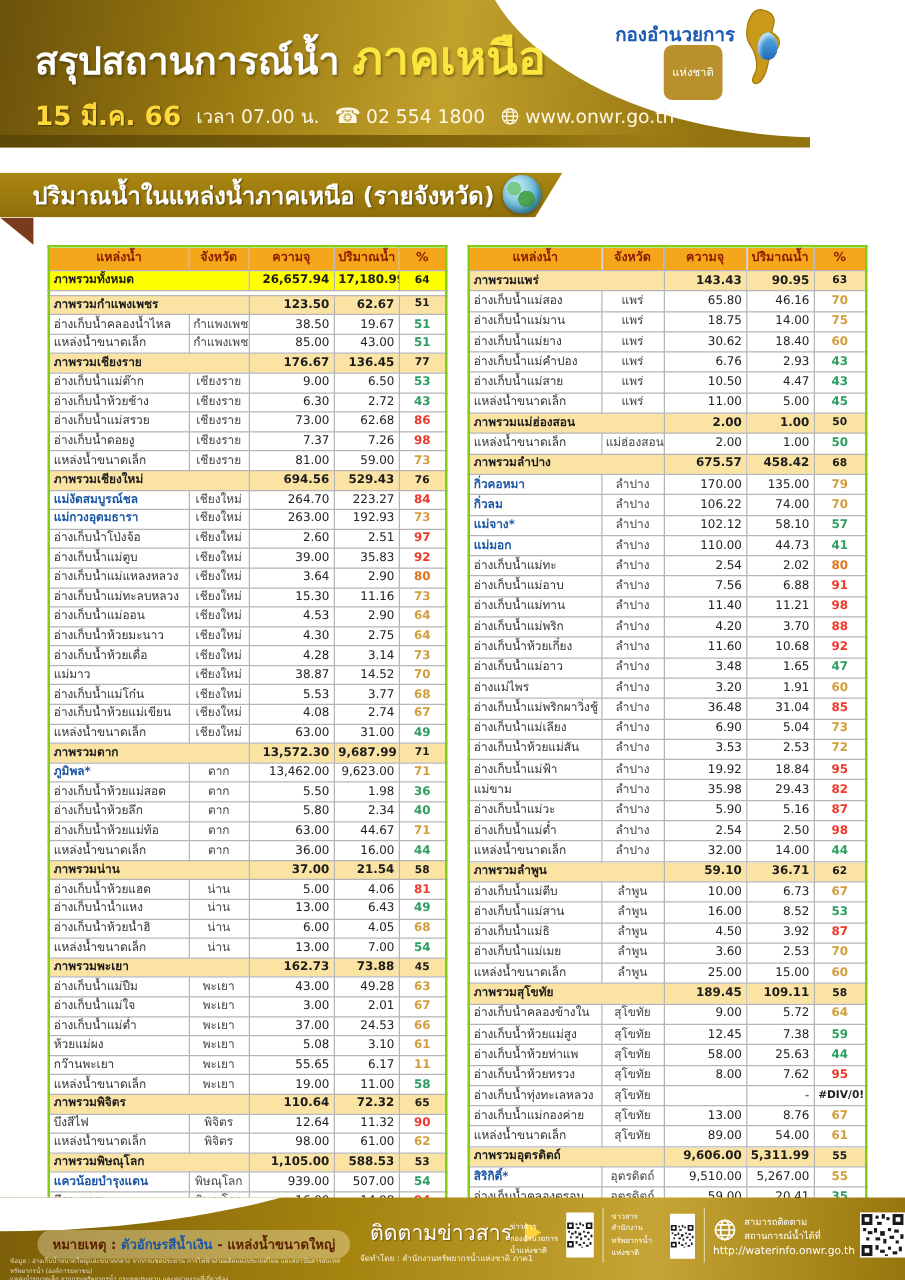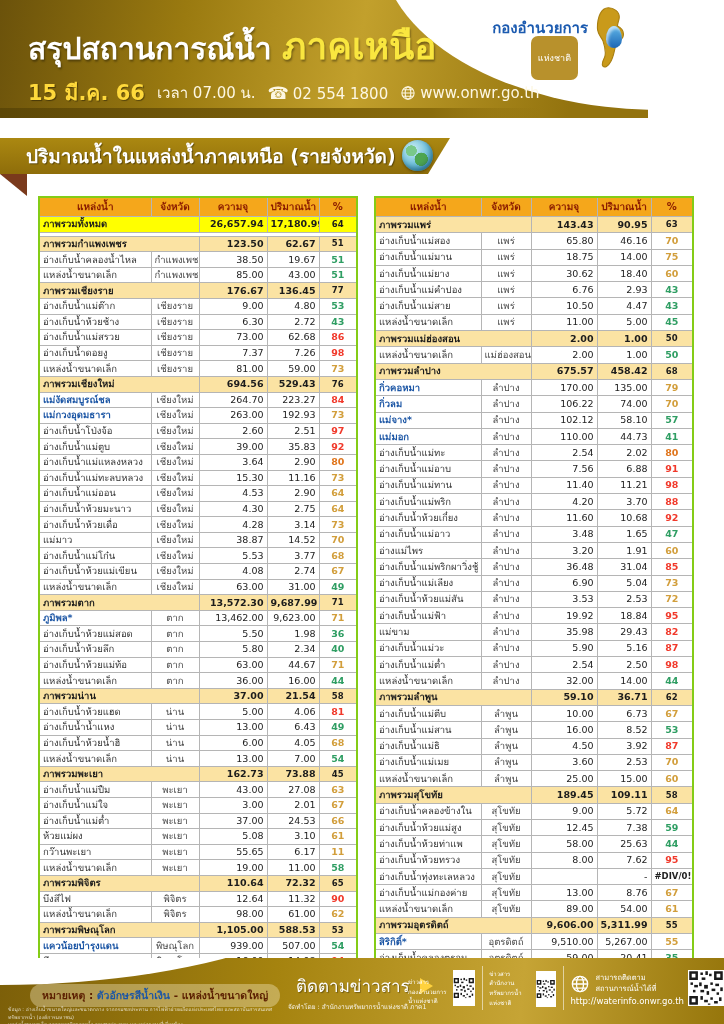--- a/index.html
+++ b/index.html
@@ -232,21 +232,21 @@
     <td class="c-name" colspan="2">ภาพรวมเชียงราย</td>
 
     <td class="c-num">176.67</td>
     <td class="c-num">136.45</td>
     <td class="c-pct pc-k">77</td>
   </tr>
         <tr>
     <td class="c-name">อ่างเก็บน้ำแม่ต๊าก</td>
     <td class="c-prov">เชียงราย</td>
     <td class="c-num">9.00</td>
-    <td class="c-num">4.80</td>
+    <td class="c-num">6.50</td>
     <td class="c-pct pc-g">53</td>
   </tr>
         <tr>
     <td class="c-name">อ่างเก็บน้ำห้วยช้าง</td>
     <td class="c-prov">เชียงราย</td>
     <td class="c-num">6.30</td>
     <td class="c-num">2.72</td>
     <td class="c-pct pc-g">43</td>
   </tr>
         <tr>
@@ -449,21 +449,21 @@
     <td class="c-name" colspan="2">ภาพรวมพะเยา</td>
 
     <td class="c-num">162.73</td>
     <td class="c-num">73.88</td>
     <td class="c-pct pc-k">45</td>
   </tr>
         <tr>
     <td class="c-name">อ่างเก็บน้ำแม่ปืม</td>
     <td class="c-prov">พะเยา</td>
     <td class="c-num">43.00</td>
-    <td class="c-num">27.08</td>
+    <td class="c-num">49.28</td>
     <td class="c-pct pc-y">63</td>
   </tr>
         <tr>
     <td class="c-name">อ่างเก็บน้ำแม่ใจ</td>
     <td class="c-prov">พะเยา</td>
     <td class="c-num">3.00</td>
     <td class="c-num">2.01</td>
     <td class="c-pct pc-y">67</td>
   </tr>
         <tr>

